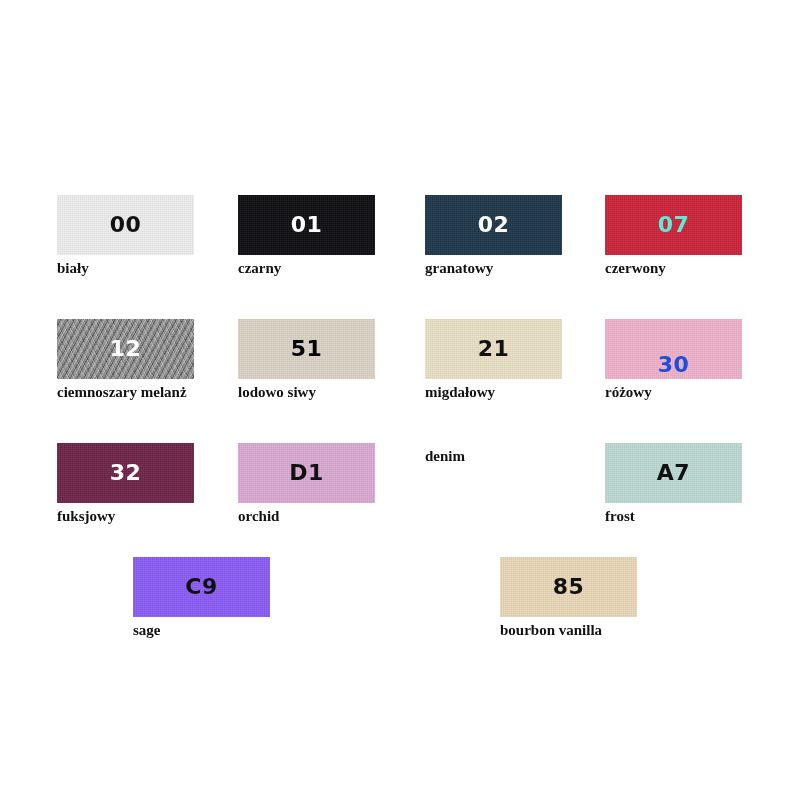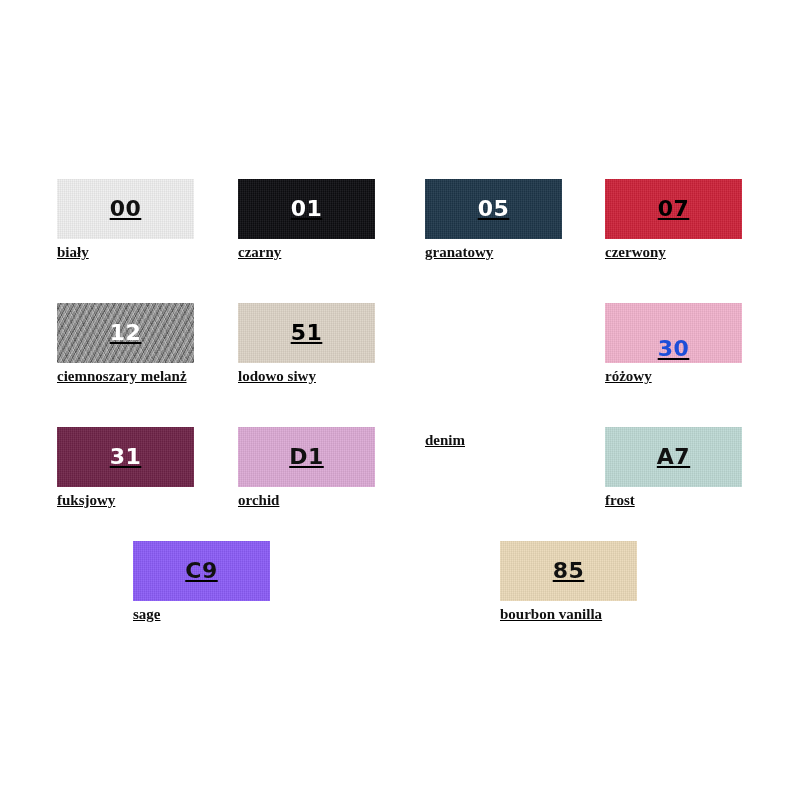--- a/index.html
+++ b/index.html
@@ -37,23 +37,22 @@
     width: 800px;
     height: 110px;
   }
   .swatch-row.row-0 { top: 179px; }
   .swatch-row.row-1 { top: 303px; }
   .swatch-row.row-2 { top: 427px; }
   .swatch-row.row-3 { top: 541px; }
 
   .swatch-cell {
     position: absolute;
-    top: 0;
+    top: 16px;
     width: 151px;
-    text-decoration: underline;
   }
 
   
   .row-0 .swatch-cell.col-0,
   .row-1 .swatch-cell.col-0,
   .row-2 .swatch-cell.col-0 { left: 57px; }
   .row-0 .swatch-cell.col-1,
   .row-1 .swatch-cell.col-1,
   .row-2 .swatch-cell.col-1 { left: 238px; }
   .row-0 .swatch-cell.col-2,
@@ -154,57 +153,63 @@
         <div class="swatch-label">biały</div>
       </div>
       <div class="swatch-cell col-1">
         <div class="swatch-chip" style="background-color: rgb(13, 13, 17);">
           <span class="swatch-code" style="color: rgb(255, 255, 255);">01</span>
         </div>
         <div class="swatch-label">czarny</div>
       </div>
       <div class="swatch-cell col-2">
         <div class="swatch-chip" style="background-color: rgb(29, 54, 73);">
-          <span class="swatch-code" style="color: rgb(255, 255, 255);">05</span>
+          <span class="swatch-code" style="color: rgb(255, 255, 255);">02</span>
         </div>
         <div class="swatch-label">granatowy</div>
       </div>
       <div class="swatch-cell col-3">
         <div class="swatch-chip" style="background-color: rgb(204, 34, 57);">
-          <span class="swatch-code" style="color: #000000;">07</span>
+          <span class="swatch-code" style="color: #5eead4;">07</span>
         </div>
         <div class="swatch-label">czerwony</div>
       </div>
     </div>
 
     <div class="swatch-row row-1">
       <div class="swatch-cell col-0">
         <div class="swatch-chip melange" style="background-color: rgb(138, 138, 138); justify-content: center;">
           <span class="swatch-code" style="color: rgb(255, 255, 255);">12</span>
         </div>
         <div class="swatch-label">ciemnoszary melanż</div>
       </div>
       <div class="swatch-cell col-1">
         <div class="swatch-chip" style="background-color: rgb(220, 211, 198);">
           <span class="swatch-code" style="color: #000000;">51</span>
         </div>
         <div class="swatch-label">lodowo siwy</div>
       </div>
+      <div class="swatch-cell col-2">
+        <div class="swatch-chip" style="background-color: rgb(234, 224, 198);">
+          <span class="swatch-code" style="color: rgb(17, 17, 17);">21</span>
+        </div>
+        <div class="swatch-label">migdałowy</div>
+      </div>
       <div class="swatch-cell col-3">
         <div class="swatch-chip" style="background-color: rgb(240, 178, 204);">
           <span class="swatch-code" style="color: #1d4ed8; margin-top: 31px;">30</span>
         </div>
         <div class="swatch-label">różowy</div>
       </div>
     </div>
 
     <div class="swatch-row row-2">
       <div class="swatch-cell col-0">
         <div class="swatch-chip" style="background-color: rgb(110, 35, 71);">
-          <span class="swatch-code" style="color: rgb(255, 255, 255);">31</span>
+          <span class="swatch-code" style="color: rgb(255, 255, 255);">32</span>
         </div>
         <div class="swatch-label">fuksjowy</div>
       </div>
       <div class="swatch-cell col-1">
         <div class="swatch-chip" style="background-color: rgb(219, 169, 212);">
           <span class="swatch-code" style="color: rgb(17, 17, 17);">D1</span>
         </div>
         <div class="swatch-label">orchid</div>
       </div>
       <div class="swatch-cell col-2">

